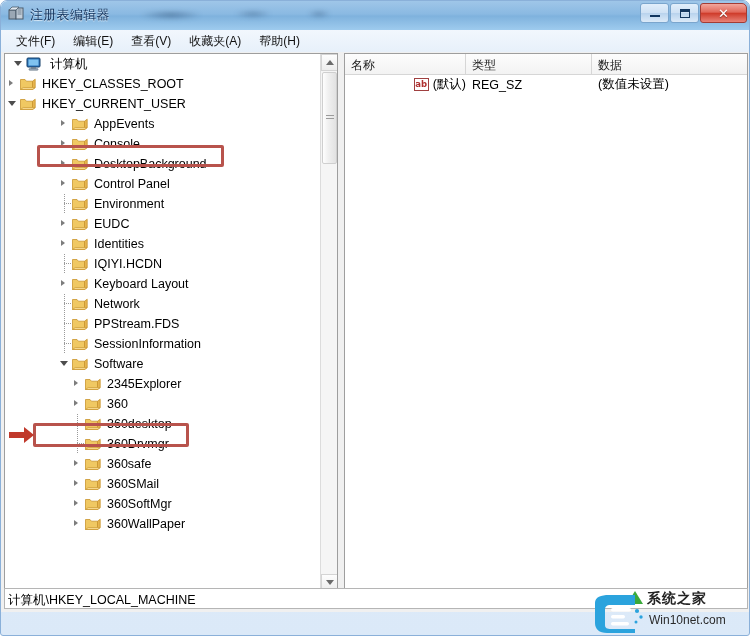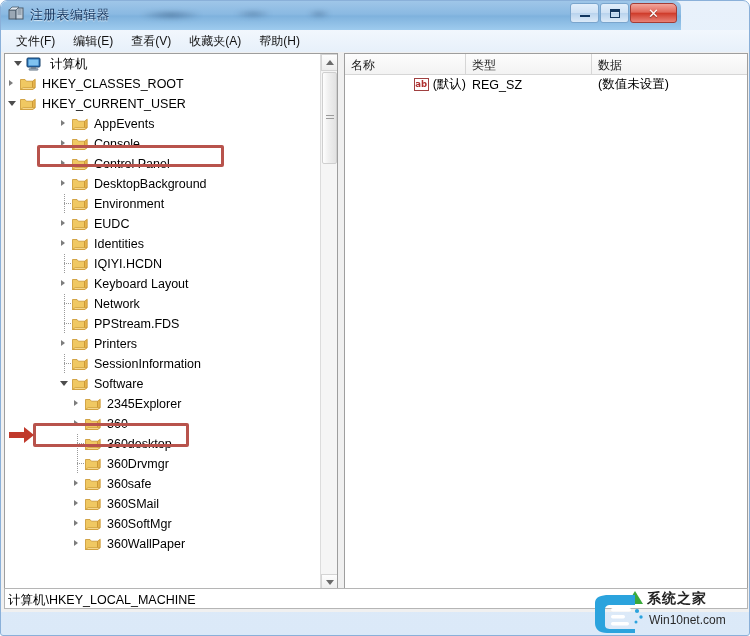--- a/index.html
+++ b/index.html
@@ -17,21 +17,21 @@
     width: 750px; height: 636px;
     background: linear-gradient(180deg,#e8f1fb 0%, #dbe9f8 100%);
     border: 1px solid #8ab0d9;
     border-radius: 7px 7px 3px 3px;
     overflow: hidden;
   }
 
   
   .titlebar {
     position: absolute; left: 0; top: 0;
-    width: 680px; height: 29px;
+    width: 750px; height: 29px;
     background: linear-gradient(180deg,#9fc6e8 0%, #8ab9e2 45%, #7fb2dd 52%, #9ecbee 100%);
     border-radius: 6px 6px 0 0;
   }
   .title-icon {
     position: absolute; left: 7px; top: 5px;
     width: 17px; height: 17px;
   }
   .title-text {
     position: absolute; left: 29px; top: 5px;
     font-size: 13px; color: #10305a;
@@ -396,34 +396,34 @@
             <span class="tw">
               <span class="arrow"></span>
             </span>
             <span class="folder">
               <svg width="16" height="14" viewBox="0 0 16 14">
                 <path d="M0.5 2.5 L5 2.5 L6.4 4.2 L12.5 4.2 L12.5 12.5 L0.5 12.5 Z" fill="#f0c862" stroke="#c9962f" stroke-width="0.8"></path>
                 <path d="M12.5 4.2 L15.2 2.2 L15.2 10.6 L12.5 12.5 Z" fill="#e6b44e" stroke="#c9962f" stroke-width="0.8"></path>
                 <path d="M0.5 12.5 L3.2 10.6 L15.2 10.6 L12.5 12.5 Z" fill="#fadb92" stroke="#c9962f" stroke-width="0.7"></path>
               </svg>
             </span>
+            <span class="tree-label">DesktopBackground</span>
+          </div>
+          <div class="tree-row lv2">
+            <span class="tw">
+              <span class="arrow"></span>
+            </span>
+            <span class="folder">
+              <svg width="16" height="14" viewBox="0 0 16 14">
+                <path d="M0.5 2.5 L5 2.5 L6.4 4.2 L12.5 4.2 L12.5 12.5 L0.5 12.5 Z" fill="#f0c862" stroke="#c9962f" stroke-width="0.8"></path>
+                <path d="M12.5 4.2 L15.2 2.2 L15.2 10.6 L12.5 12.5 Z" fill="#e6b44e" stroke="#c9962f" stroke-width="0.8"></path>
+                <path d="M0.5 12.5 L3.2 10.6 L15.2 10.6 L12.5 12.5 Z" fill="#fadb92" stroke="#c9962f" stroke-width="0.7"></path>
+              </svg>
+            </span>
             <span class="tree-label">Control Panel</span>
-          </div>
-          <div class="tree-row lv2">
-            <span class="tw">
-              <span class="arrow"></span>
-            </span>
-            <span class="folder">
-              <svg width="16" height="14" viewBox="0 0 16 14">
-                <path d="M0.5 2.5 L5 2.5 L6.4 4.2 L12.5 4.2 L12.5 12.5 L0.5 12.5 Z" fill="#f0c862" stroke="#c9962f" stroke-width="0.8"></path>
-                <path d="M12.5 4.2 L15.2 2.2 L15.2 10.6 L12.5 12.5 Z" fill="#e6b44e" stroke="#c9962f" stroke-width="0.8"></path>
-                <path d="M0.5 12.5 L3.2 10.6 L15.2 10.6 L12.5 12.5 Z" fill="#fadb92" stroke="#c9962f" stroke-width="0.7"></path>
-              </svg>
-            </span>
-            <span class="tree-label">DesktopBackground</span>
           </div>
           <div class="tree-row lv2">
             <span class="tw">
               <span class="dots"></span>
               <span class="hline"></span>
             </span>
             <span class="folder">
               <svg width="16" height="14" viewBox="0 0 16 14">
                 <path d="M0.5 2.5 L5 2.5 L6.4 4.2 L12.5 4.2 L12.5 12.5 L0.5 12.5 Z" fill="#f0c862" stroke="#c9962f" stroke-width="0.8"></path>
                 <path d="M12.5 4.2 L15.2 2.2 L15.2 10.6 L12.5 12.5 Z" fill="#e6b44e" stroke="#c9962f" stroke-width="0.8"></path>
@@ -505,33 +505,20 @@
               <span class="hline"></span>
             </span>
             <span class="folder">
               <svg width="16" height="14" viewBox="0 0 16 14">
                 <path d="M0.5 2.5 L5 2.5 L6.4 4.2 L12.5 4.2 L12.5 12.5 L0.5 12.5 Z" fill="#f0c862" stroke="#c9962f" stroke-width="0.8"></path>
                 <path d="M12.5 4.2 L15.2 2.2 L15.2 10.6 L12.5 12.5 Z" fill="#e6b44e" stroke="#c9962f" stroke-width="0.8"></path>
                 <path d="M0.5 12.5 L3.2 10.6 L15.2 10.6 L12.5 12.5 Z" fill="#fadb92" stroke="#c9962f" stroke-width="0.7"></path>
               </svg>
             </span>
             <span class="tree-label">PPStream.FDS</span>
-          </div>
-          <div class="tree-row lv2">
-            <span class="tw">
-              <span class="arrow"></span>
-            </span>
-            <span class="folder">
-              <svg width="16" height="14" viewBox="0 0 16 14">
-                <path d="M0.5 2.5 L5 2.5 L6.4 4.2 L12.5 4.2 L12.5 12.5 L0.5 12.5 Z" fill="#f0c862" stroke="#c9962f" stroke-width="0.8"></path>
-                <path d="M12.5 4.2 L15.2 2.2 L15.2 10.6 L12.5 12.5 Z" fill="#e6b44e" stroke="#c9962f" stroke-width="0.8"></path>
-                <path d="M0.5 12.5 L3.2 10.6 L15.2 10.6 L12.5 12.5 Z" fill="#fadb92" stroke="#c9962f" stroke-width="0.7"></path>
-              </svg>
-            </span>
-            <span class="tree-label">Printers</span>
           </div>
           <div class="tree-row lv2">
             <span class="tw">
               <span class="dots"></span>
               <span class="hline"></span>
             </span>
             <span class="folder">
               <svg width="16" height="14" viewBox="0 0 16 14">
                 <path d="M0.5 2.5 L5 2.5 L6.4 4.2 L12.5 4.2 L12.5 12.5 L0.5 12.5 Z" fill="#f0c862" stroke="#c9962f" stroke-width="0.8"></path>
                 <path d="M12.5 4.2 L15.2 2.2 L15.2 10.6 L12.5 12.5 Z" fill="#e6b44e" stroke="#c9962f" stroke-width="0.8"></path>

